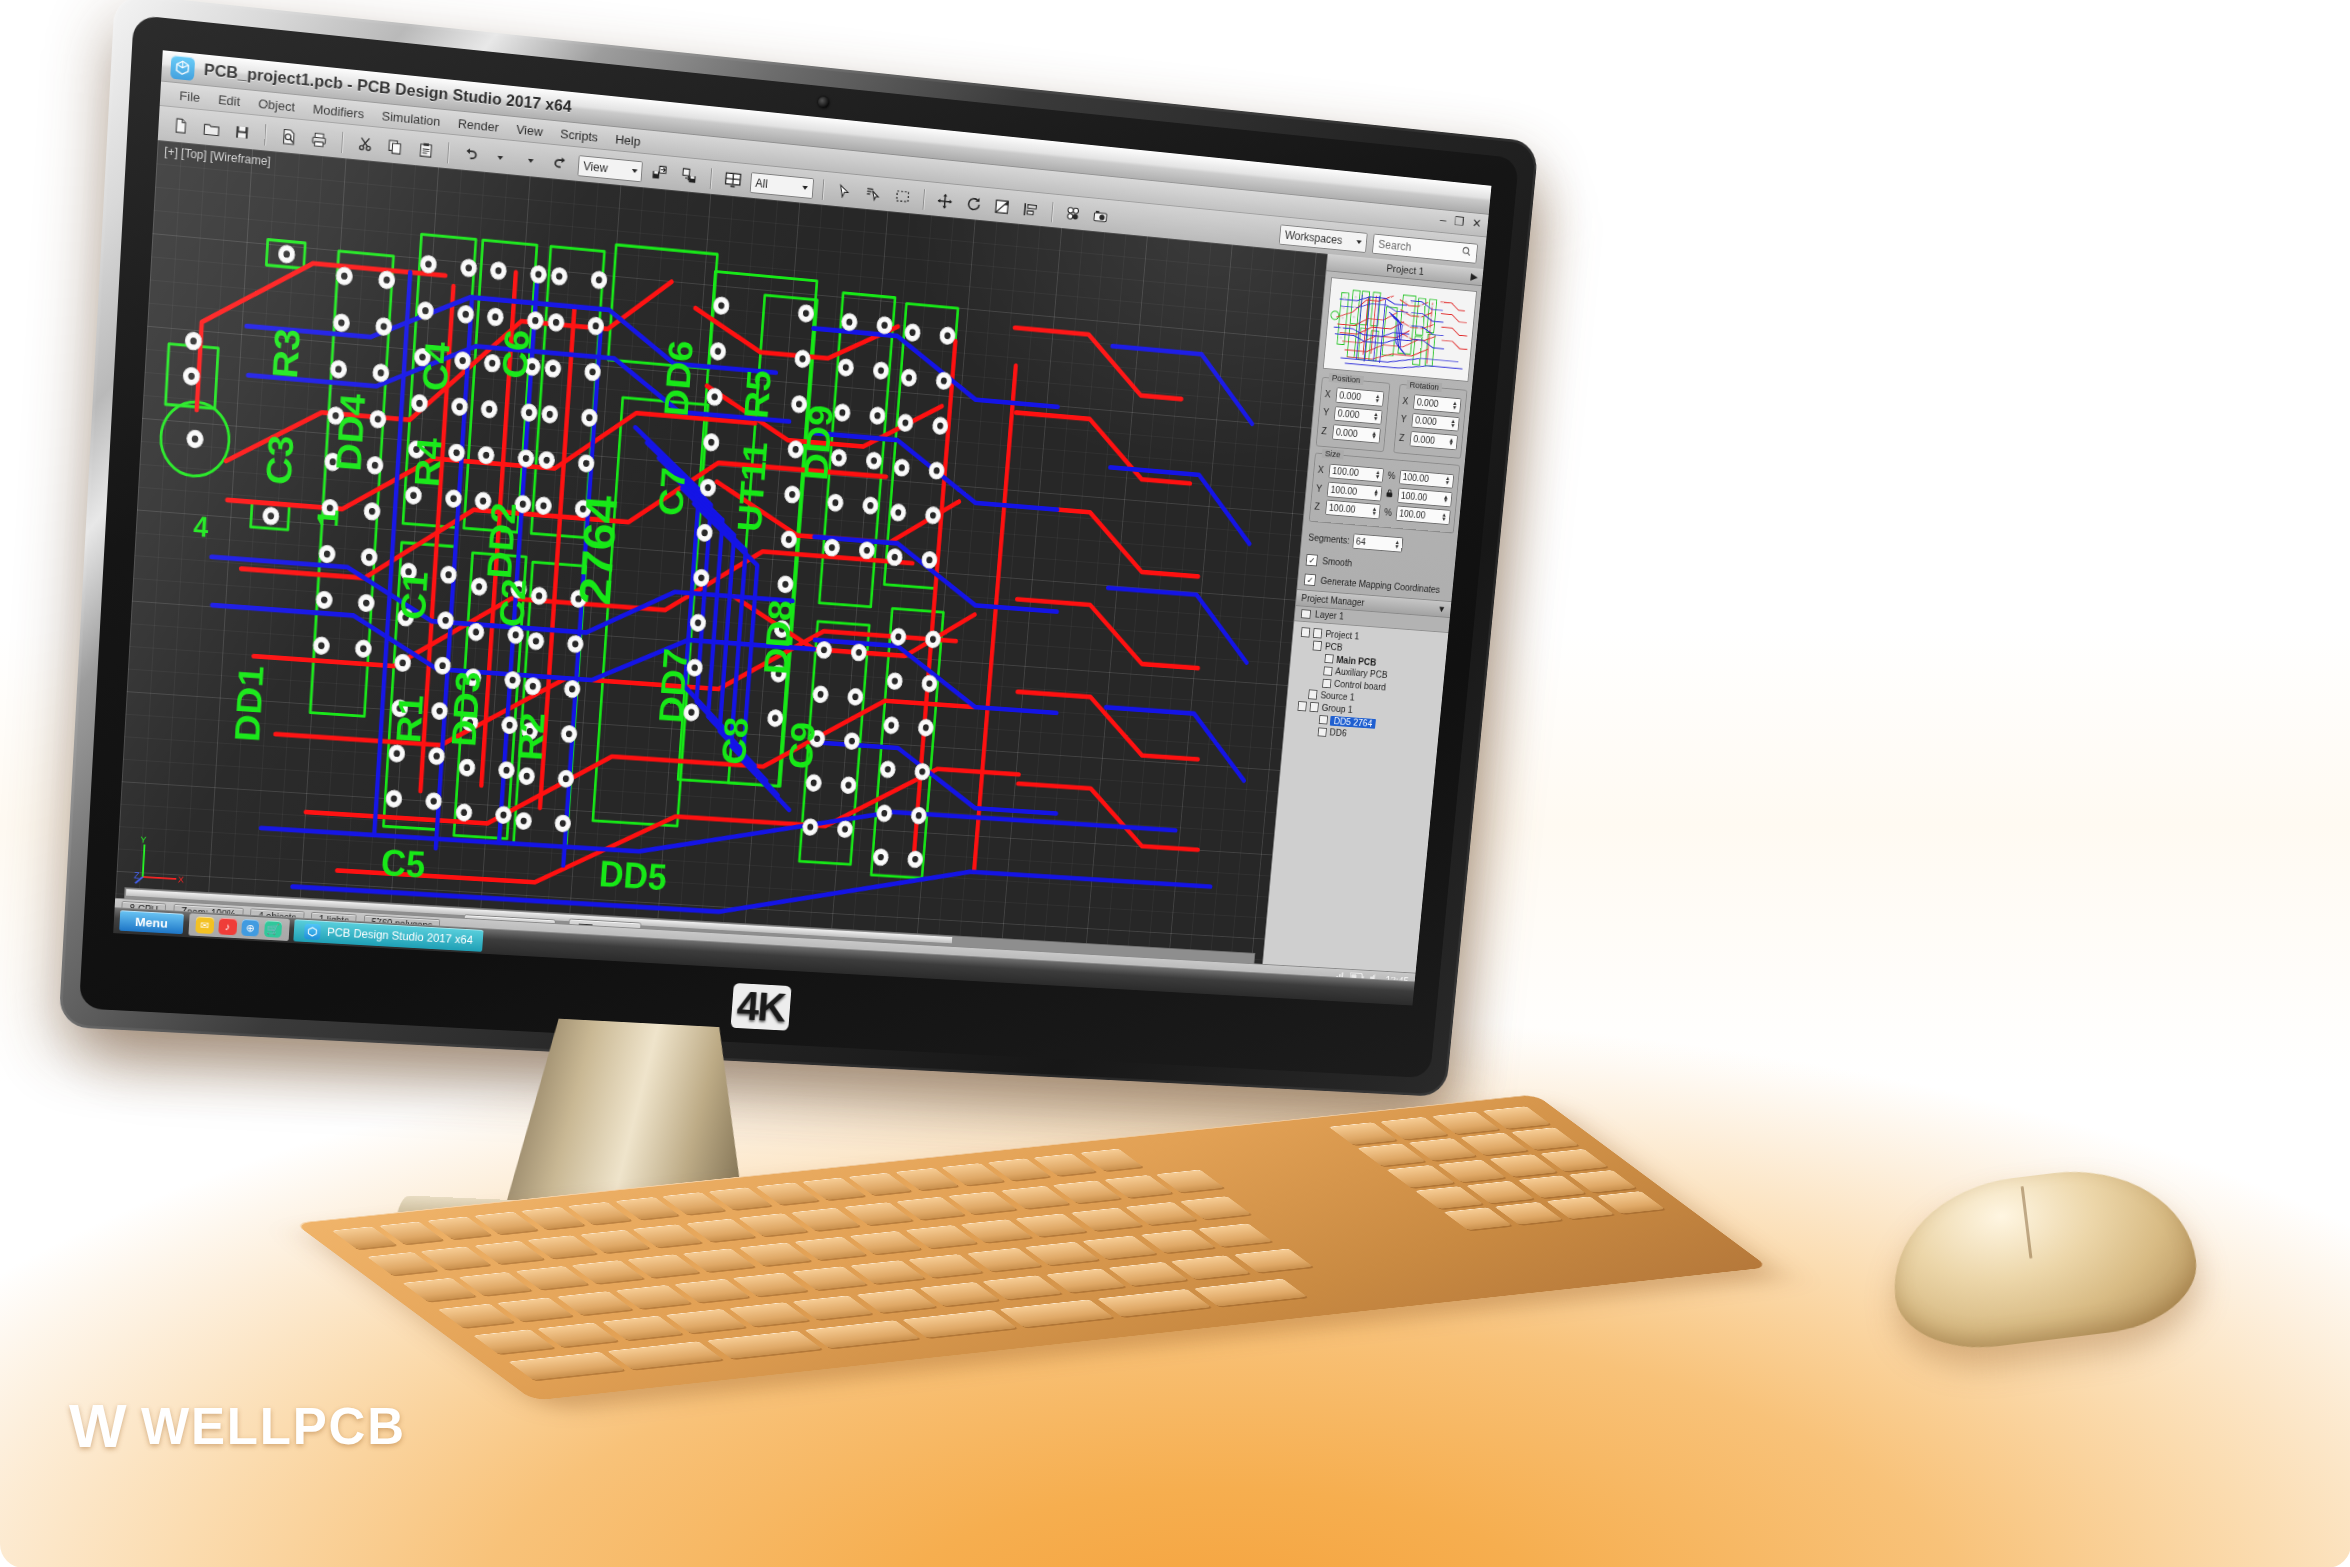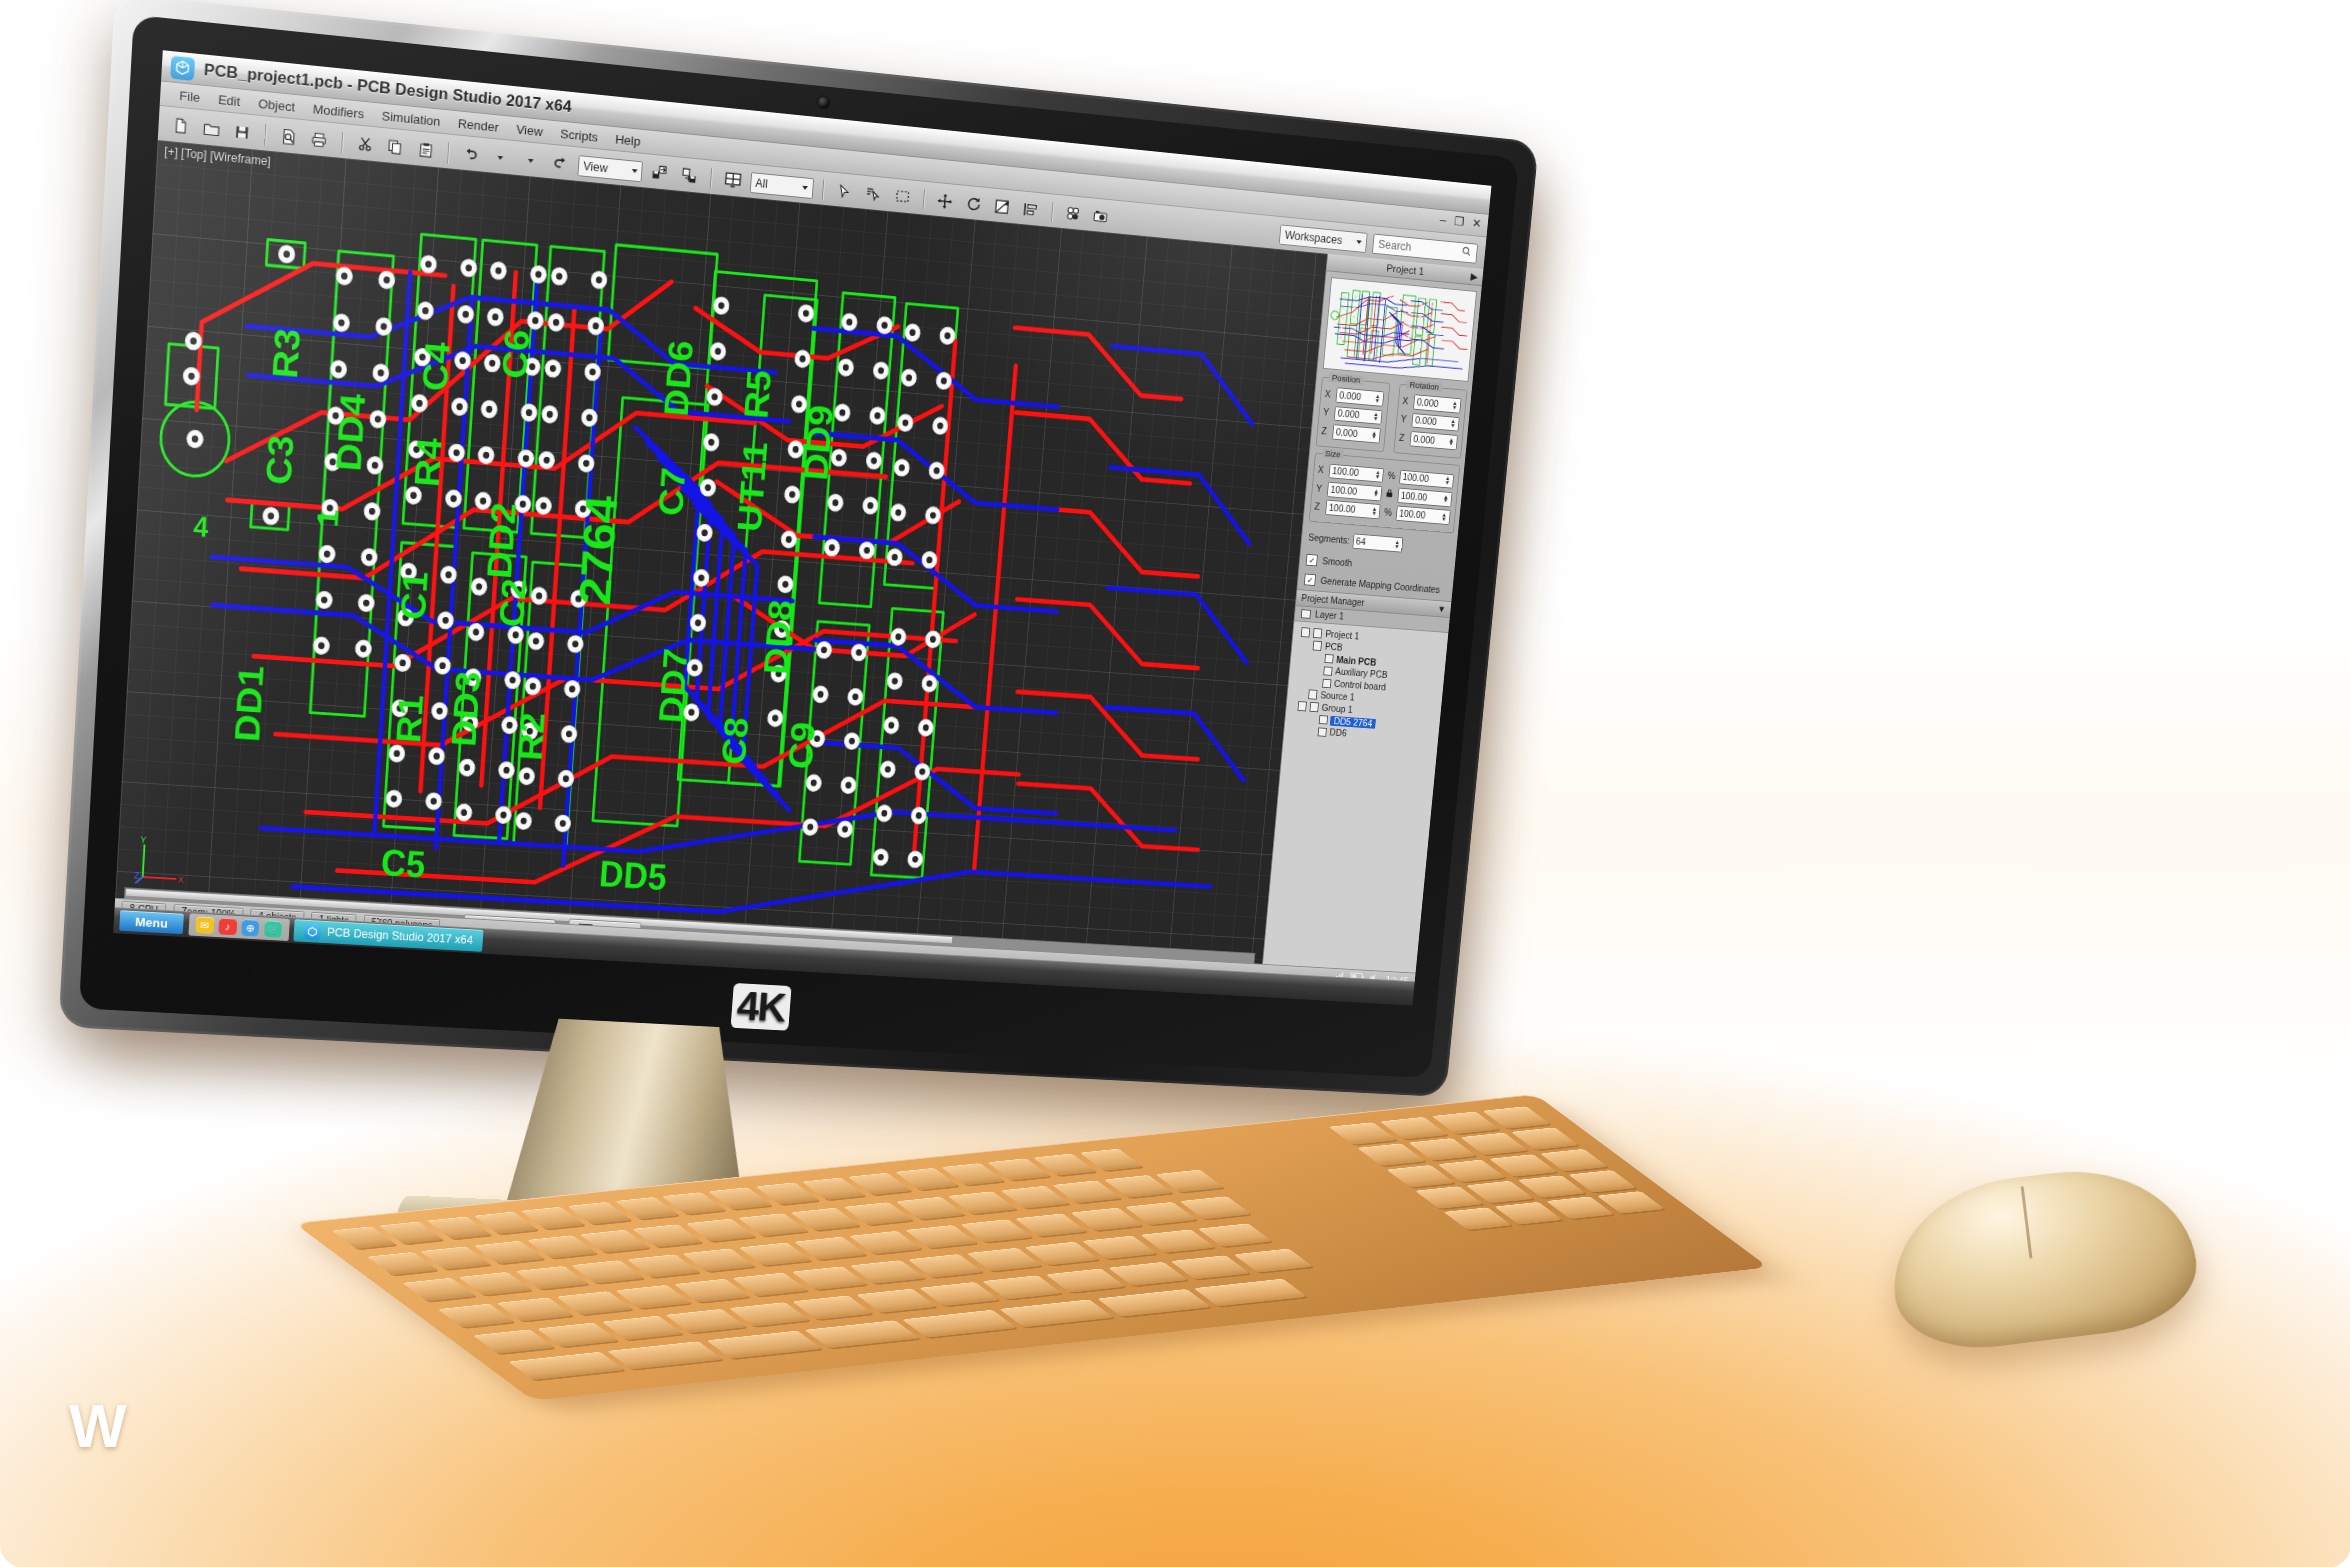--- a/index.html
+++ b/index.html
@@ -1180,15 +1180,16 @@
   </div>
 
   <div id="mouse">
     <div id="mouseBody">
       <div id="mouseSeam"></div>
     </div>
   </div>
 
   <div id="logo">
     <span id="logoMark">W</span>
+    <span id="logoText">WELLPCB</span>
   </div>
 </div>
 
 
 </body></html>

